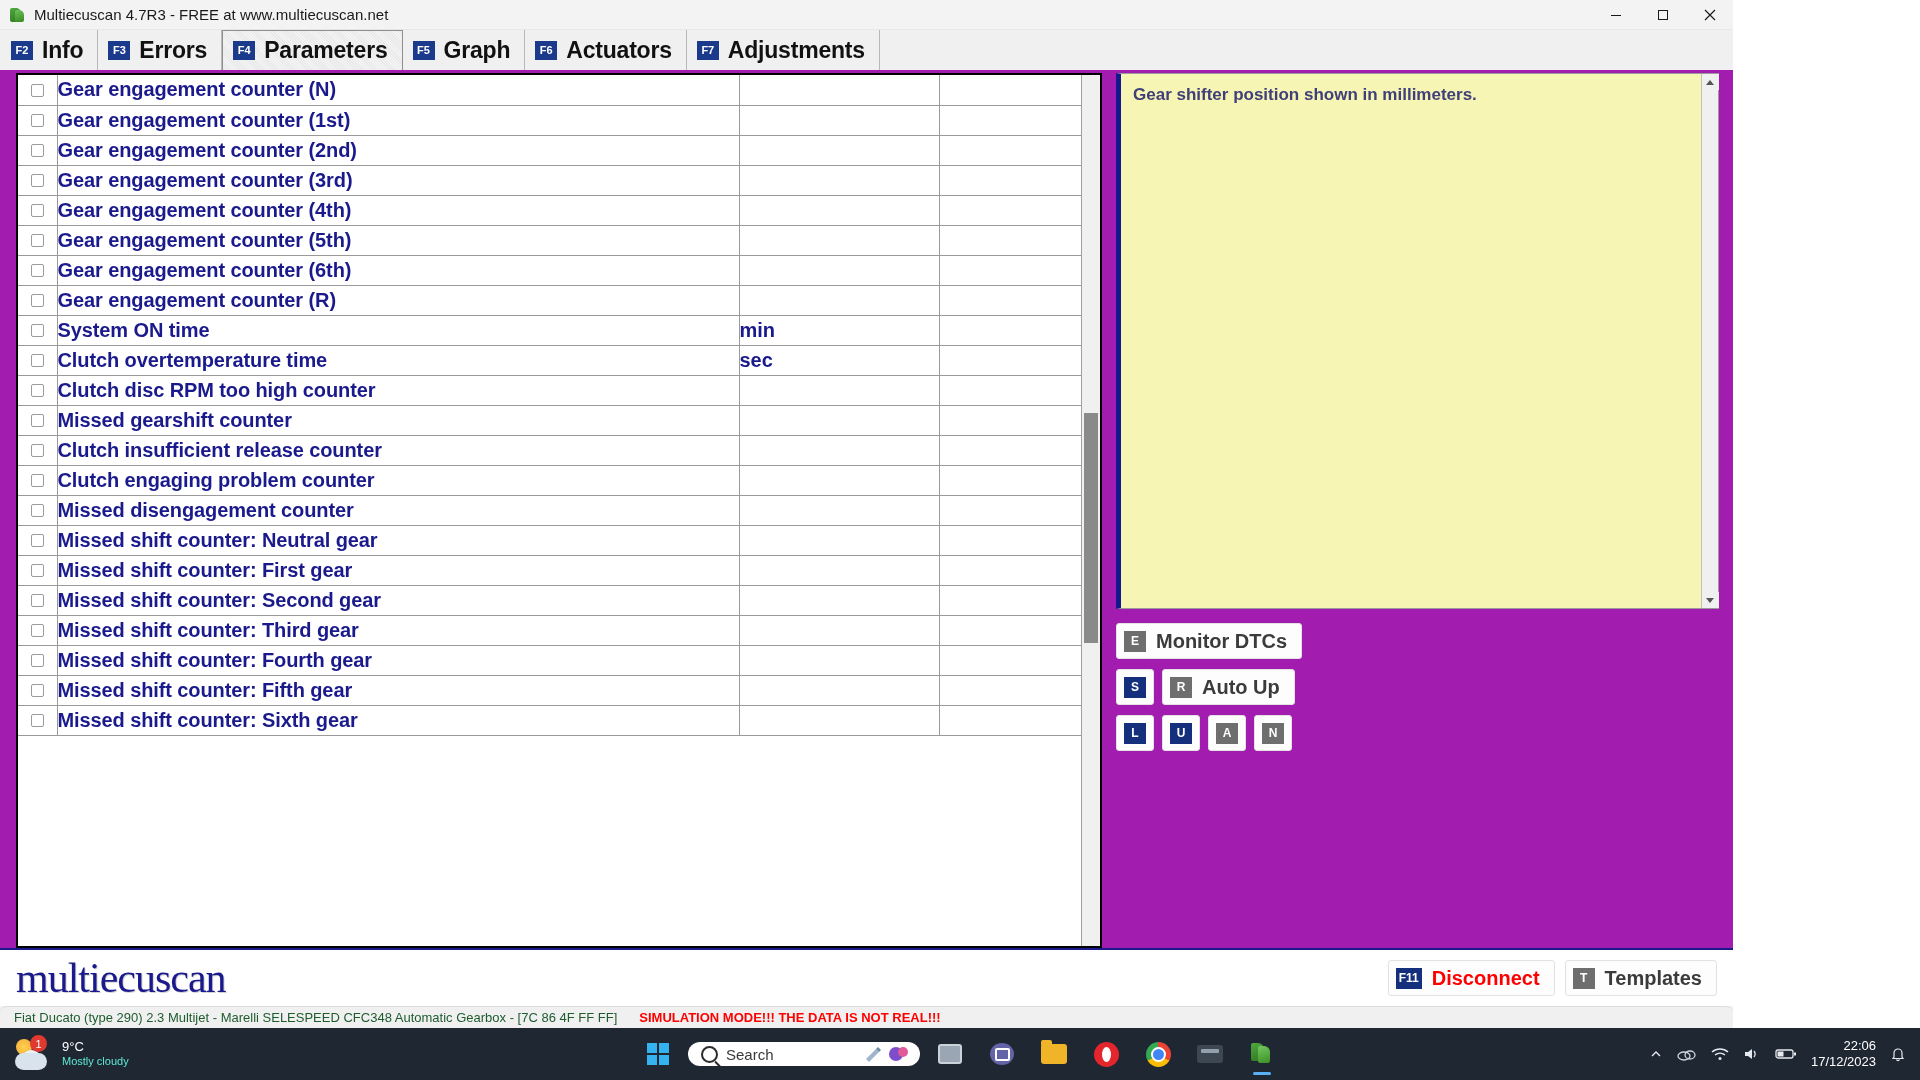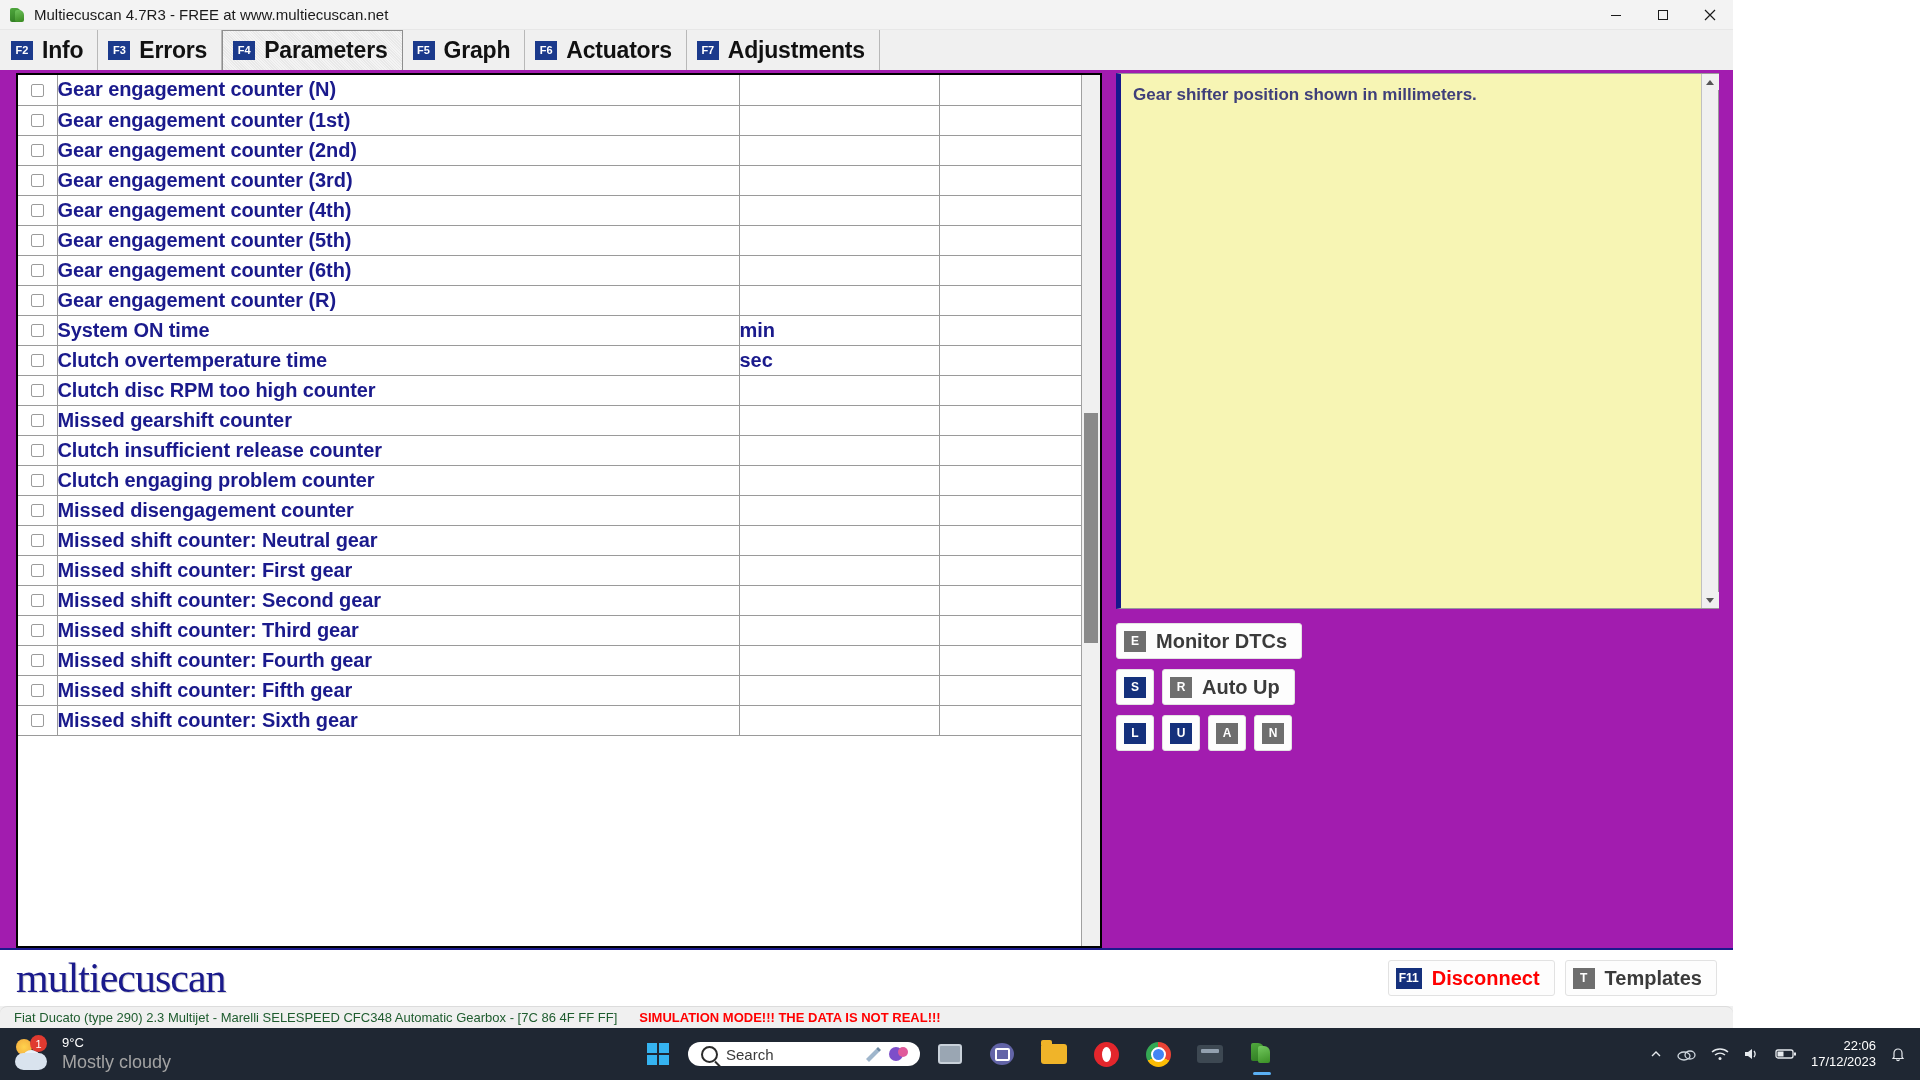--- a/index.html
+++ b/index.html
@@ -335,21 +335,21 @@
   }
   #weather-badge {
     position:absolute; left:16px; top:-2px;
     width:17px; height:17px; border-radius:50%;
     background:#e03a30; color:#fff; font-size:11px;
     display:flex; align-items:center; justify-content:center;
     font-family:"Liberation Sans", sans-serif;
   }
   #weather-text { line-height: 1.25; }
   #weather-temp { font-size: 13px; color: #ffffff; }
-  #weather-desc { font-size: 18px; color: #a3a3a3; }
+  #weather-desc { font-size: 11px; color: #5eead4; }
 
   #tb-center {
     position: absolute; left: 50%; transform: translateX(-50%);
     display: flex; align-items: center; gap: 8px;
   }
   .tb-icon {
     width: 44px; height: 44px; border-radius: 5px;
     display: flex; align-items: center; justify-content: center;
     position: relative;
   }

